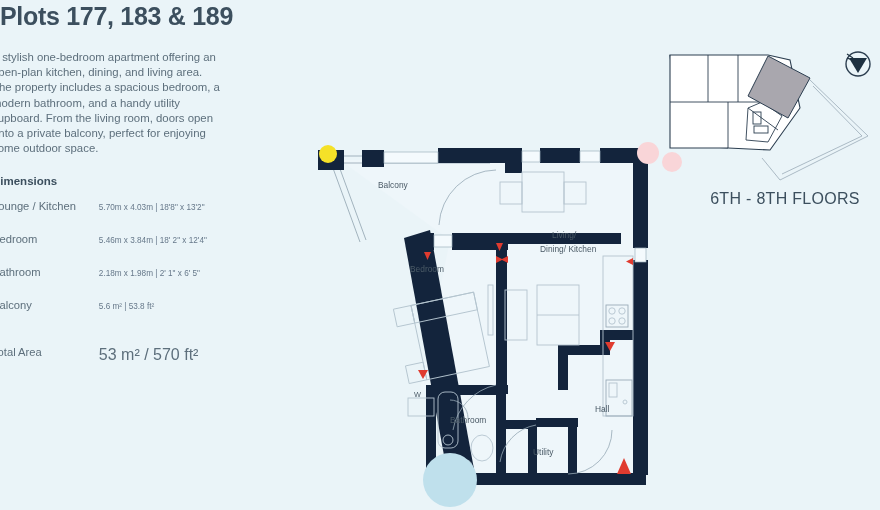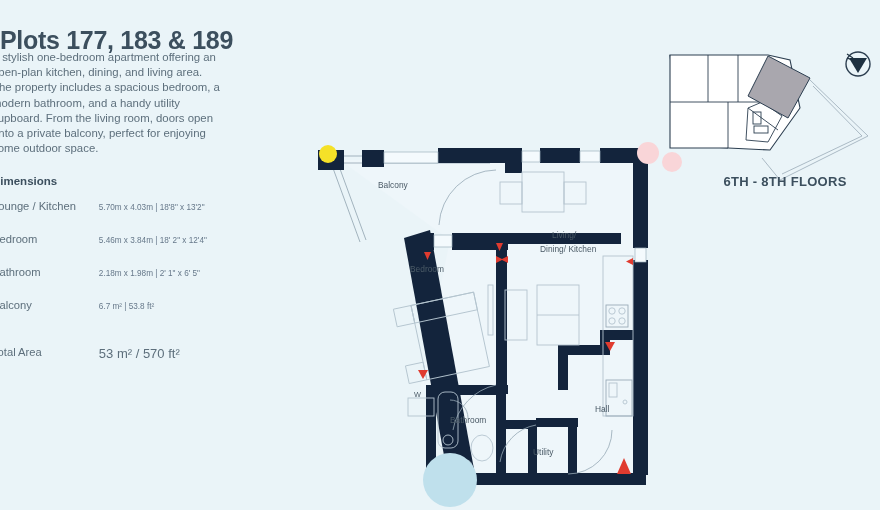--- a/index.html
+++ b/index.html
@@ -12,48 +12,48 @@
     position:relative;
   }
 
   
   .info-col{
     position:absolute;left:-8px;top:0;width:240px;height:510px;
   }
   .plot-title{
     position:absolute;left:8px;top:2px;
     font-size:25px;font-weight:700;color:#3c4f5e;
-    letter-spacing:-0.3px;white-space:nowrap;margin-top:24px;
+    letter-spacing:-0.3px;white-space:nowrap;
   }
   .desc{
     position:absolute;left:0px;top:50px;width:232px;
     font-size:11.4px;line-height:15.2px;color:#5d6f7c;
   }
   .dim-heading{
     position:absolute;left:0px;top:175px;
     font-size:11.5px;font-weight:700;color:#3c4f5e;
   }
   .dim-table{
     position:absolute;left:0px;top:200px;width:240px;
     border-collapse:collapse;
   }
   .dim-table td{
     padding:0 0 21px 0;vertical-align:top;
     font-size:11.2px;color:#5d6f7c;
   }
   .dim-table td.v{font-size:8.2px;padding-left:4px;color:#66788a;padding-top:3px;}
   .dim-table tr.total td{padding-top:14px;font-size:11.2px;}
-  .dim-table tr.total td.v{font-size:13px;padding-top:14px;color:#5d6f7c;}
+  .dim-table tr.total td.v{font-size:16px;padding-top:14px;color:#5d6f7c;}
 
   
   .planwrap{position:absolute;left:300px;top:130px;width:420px;height:380px;}
   .keywrap{position:absolute;left:650px;top:30px;width:230px;height:190px;}
   .key-caption{
-    position:absolute;left:700px;top:174px;width:170px;text-align:center;
-    font-size:13px;font-weight:700;color:#3c4f5e;letter-spacing:0.3px;
+    position:absolute;left:700px;top:190px;width:170px;text-align:center;
+    font-size:16px;font-weight:400;color:#3c4f5e;letter-spacing:0.3px;
   }
   svg{display:block;overflow:visible;}
   .rlabel{font-family:"Liberation Sans",sans-serif;font-size:8.4px;fill:#4a5a66;}
   .rlabel.small{font-size:7.4px;}
 </style>
 </head>
 <body>
 
 <div class="info-col">
 
@@ -72,21 +72,21 @@
     <tr>
       <td>Bedroom</td>
       <td class="v">5.46m x 3.84m | 18' 2" x 12'4"</td>
     </tr>
     <tr>
       <td>Bathroom</td>
       <td class="v">2.18m x 1.98m | 2' 1" x 6' 5"</td>
     </tr>
     <tr>
       <td>Balcony</td>
-      <td class="v">6.7 m² | 53.8 ft²</td>
+      <td class="v">5.6 m² | 53.8 ft²</td>
     </tr>
     <tr class="total">
       <td>Total Area</td>
       <td class="v">53 m² / 570 ft²</td>
     </tr>
   </tbody>
     </table>
 </div>
 
 <div class="planwrap">

